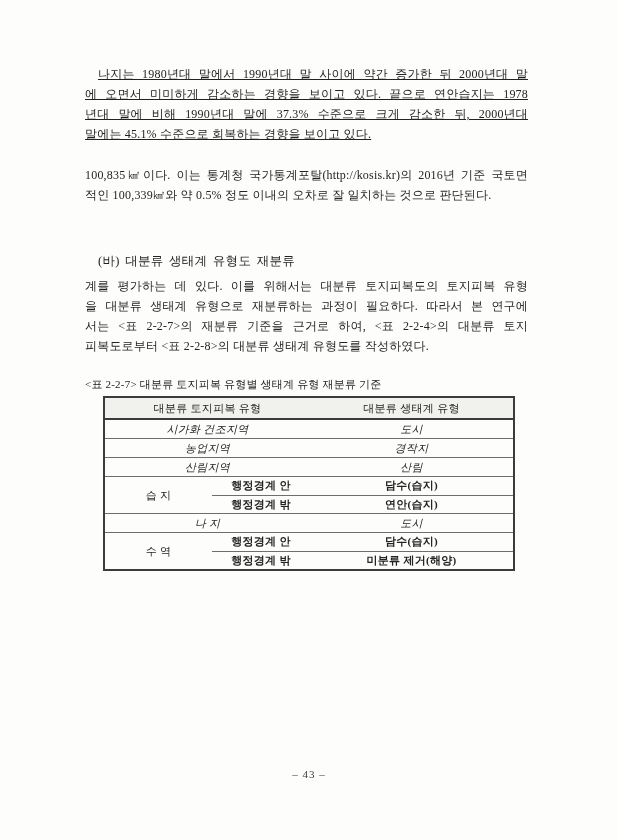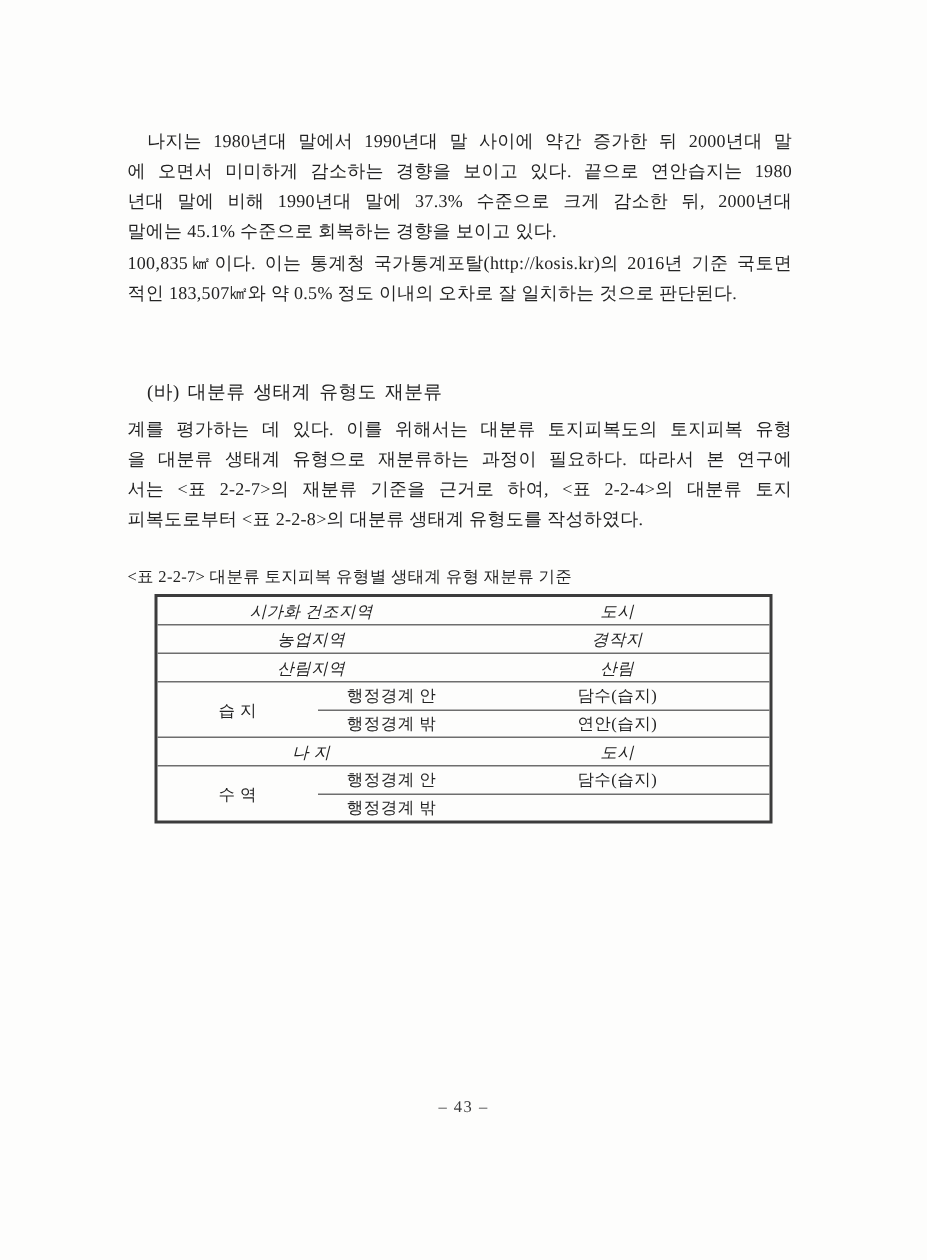--- a/index.html
+++ b/index.html
@@ -6,75 +6,79 @@
   .page{
     position:relative;width:618px;height:840px;margin:0 auto;
     background:#fdfdfc;color:#232323;
     font-family:"Liberation Serif","DejaVu Serif",serif;
     overflow:hidden;
   }
   .block{position:absolute;left:85px;width:443px;}
   .ln{font-size:12px;line-height:20px;height:20px;letter-spacing:0.2px;white-space:nowrap;}
   .just{text-align:justify;text-align-last:justify;white-space:normal;}
   .ind{padding-left:13px;box-sizing:border-box;}
-  #p1{top:84px;}
+  #p1{top:64px;text-decoration:underline;}
   #p2{top:165px;}
   #heading{top:251px;font-size:12.5px;line-height:20px;padding-left:13px;box-sizing:border-box;letter-spacing:0.3px;word-spacing:2px;}
   #p3{top:276px;}
   #caption{top:377px;font-size:11px;letter-spacing:0.2px;}
   .tbl{
     position:absolute;top:396px;left:103px;width:412px;
     border:2px solid #3c3c3c;box-sizing:border-box;background:#fdfdfc;
     font-size:11px;letter-spacing:0.3px;
   }
   .thead{display:flex;height:20px;background:#f1f1ee;border-bottom:2px solid #3c3c3c;}
   .cell{display:flex;align-items:center;justify-content:center;}
   .c1{width:205px;}
   .c2{flex:1;}
   .trow{display:flex;height:18px;border-bottom:1px solid #6e6e6e;font-style:italic;}
   .tgroup{display:flex;height:36px;border-bottom:1px solid #6e6e6e;justify-content:flex-end;}
   .tgroup.last{border-bottom:none;}
   .gcell{width:107px;display:flex;align-items:center;justify-content:center;}
   .gsub{flex:1;display:flex;flex-direction:column;}
-  .gsubrow{flex:1;display:flex;}
+  .gsubrow{flex:1;display:flex;font-weight:bold;}
   .gsubrow.first{border-bottom:1px solid #6e6e6e;}
   .sublabel{width:98px;}
   .subval{flex:1;}
-  .pageno{position:absolute;top:732px;left:0;width:100%;text-align:center;font-size:11px;color:#3a3a3a;letter-spacing:1px;}
+  .pageno{position:absolute;top:768px;left:0;width:100%;text-align:center;font-size:11px;color:#3a3a3a;letter-spacing:1px;}
 </style>
 </head>
 <body>
 
 <div class="page">
 
   <div class="block" id="p1">
     <div class="ln just ind">나지는 1980년대 말에서 1990년대 말 사이에 약간 증가한 뒤 2000년대 말</div>
-    <div class="ln just">에 오면서 미미하게 감소하는 경향을 보이고 있다. 끝으로 연안습지는 1980</div>
+    <div class="ln just">에 오면서 미미하게 감소하는 경향을 보이고 있다. 끝으로 연안습지는 1978</div>
     <div class="ln just">년대 말에 비해 1990년대 말에 37.3% 수준으로 크게 감소한 뒤, 2000년대</div>
     <div class="ln">말에는 45.1% 수준으로 회복하는 경향을 보이고 있다.</div>
   </div>
 
   <div class="block" id="p2">
     <div class="ln just">100,835㎢이다. 이는 통계청 국가통계포탈(http://kosis.kr)의 2016년 기준 국토면</div>
-    <div class="ln">적인 183,507㎢와 약 0.5% 정도 이내의 오차로 잘 일치하는 것으로 판단된다.</div>
+    <div class="ln">적인 100,339㎢와 약 0.5% 정도 이내의 오차로 잘 일치하는 것으로 판단된다.</div>
   </div>
 
   <div class="block ln" id="heading">(바) 대분류 생태계 유형도 재분류</div>
 
   <div class="block" id="p3">
     <div class="ln just">계를 평가하는 데 있다. 이를 위해서는 대분류 토지피복도의 토지피복 유형</div>
     <div class="ln just">을 대분류 생태계 유형으로 재분류하는 과정이 필요하다. 따라서 본 연구에</div>
     <div class="ln just">서는 &lt;표 2-2-7&gt;의 재분류 기준을 근거로 하여, &lt;표 2-2-4&gt;의 대분류 토지</div>
     <div class="ln">피복도로부터 &lt;표 2-2-8&gt;의 대분류 생태계 유형도를 작성하였다.</div>
   </div>
 
   <div class="block" id="caption">&lt;표 2-2-7&gt; 대분류 토지피복 유형별 생태계 유형 재분류 기준</div>
 
   <div class="tbl">
 
+    <div class="thead">
+      <div class="cell c1">대분류 토지피복 유형</div>
+      <div class="cell c2">대분류 생태계 유형</div>
+    </div>
 
     <div class="trow">
       <div class="cell c1">시가화 건조지역</div>
       <div class="cell c2">도시</div>
     </div>
 
     <div class="trow">
       <div class="cell c1">농업지역</div>
       <div class="cell c2">경작지</div>
     </div>
@@ -106,20 +110,21 @@
 
     <div class="tgroup last">
       <div class="gcell">수 역</div>
       <div class="gsub">
         <div class="gsubrow first">
           <div class="cell sublabel">행정경계 안</div>
           <div class="cell subval">담수(습지)</div>
         </div>
         <div class="gsubrow">
           <div class="cell sublabel">행정경계 밖</div>
+          <div class="cell subval">미분류 제거(해양)</div>
         </div>
       </div>
     </div>
 
   </div>
 
   <div class="pageno">– 43 –</div>
 
 </div>
 

